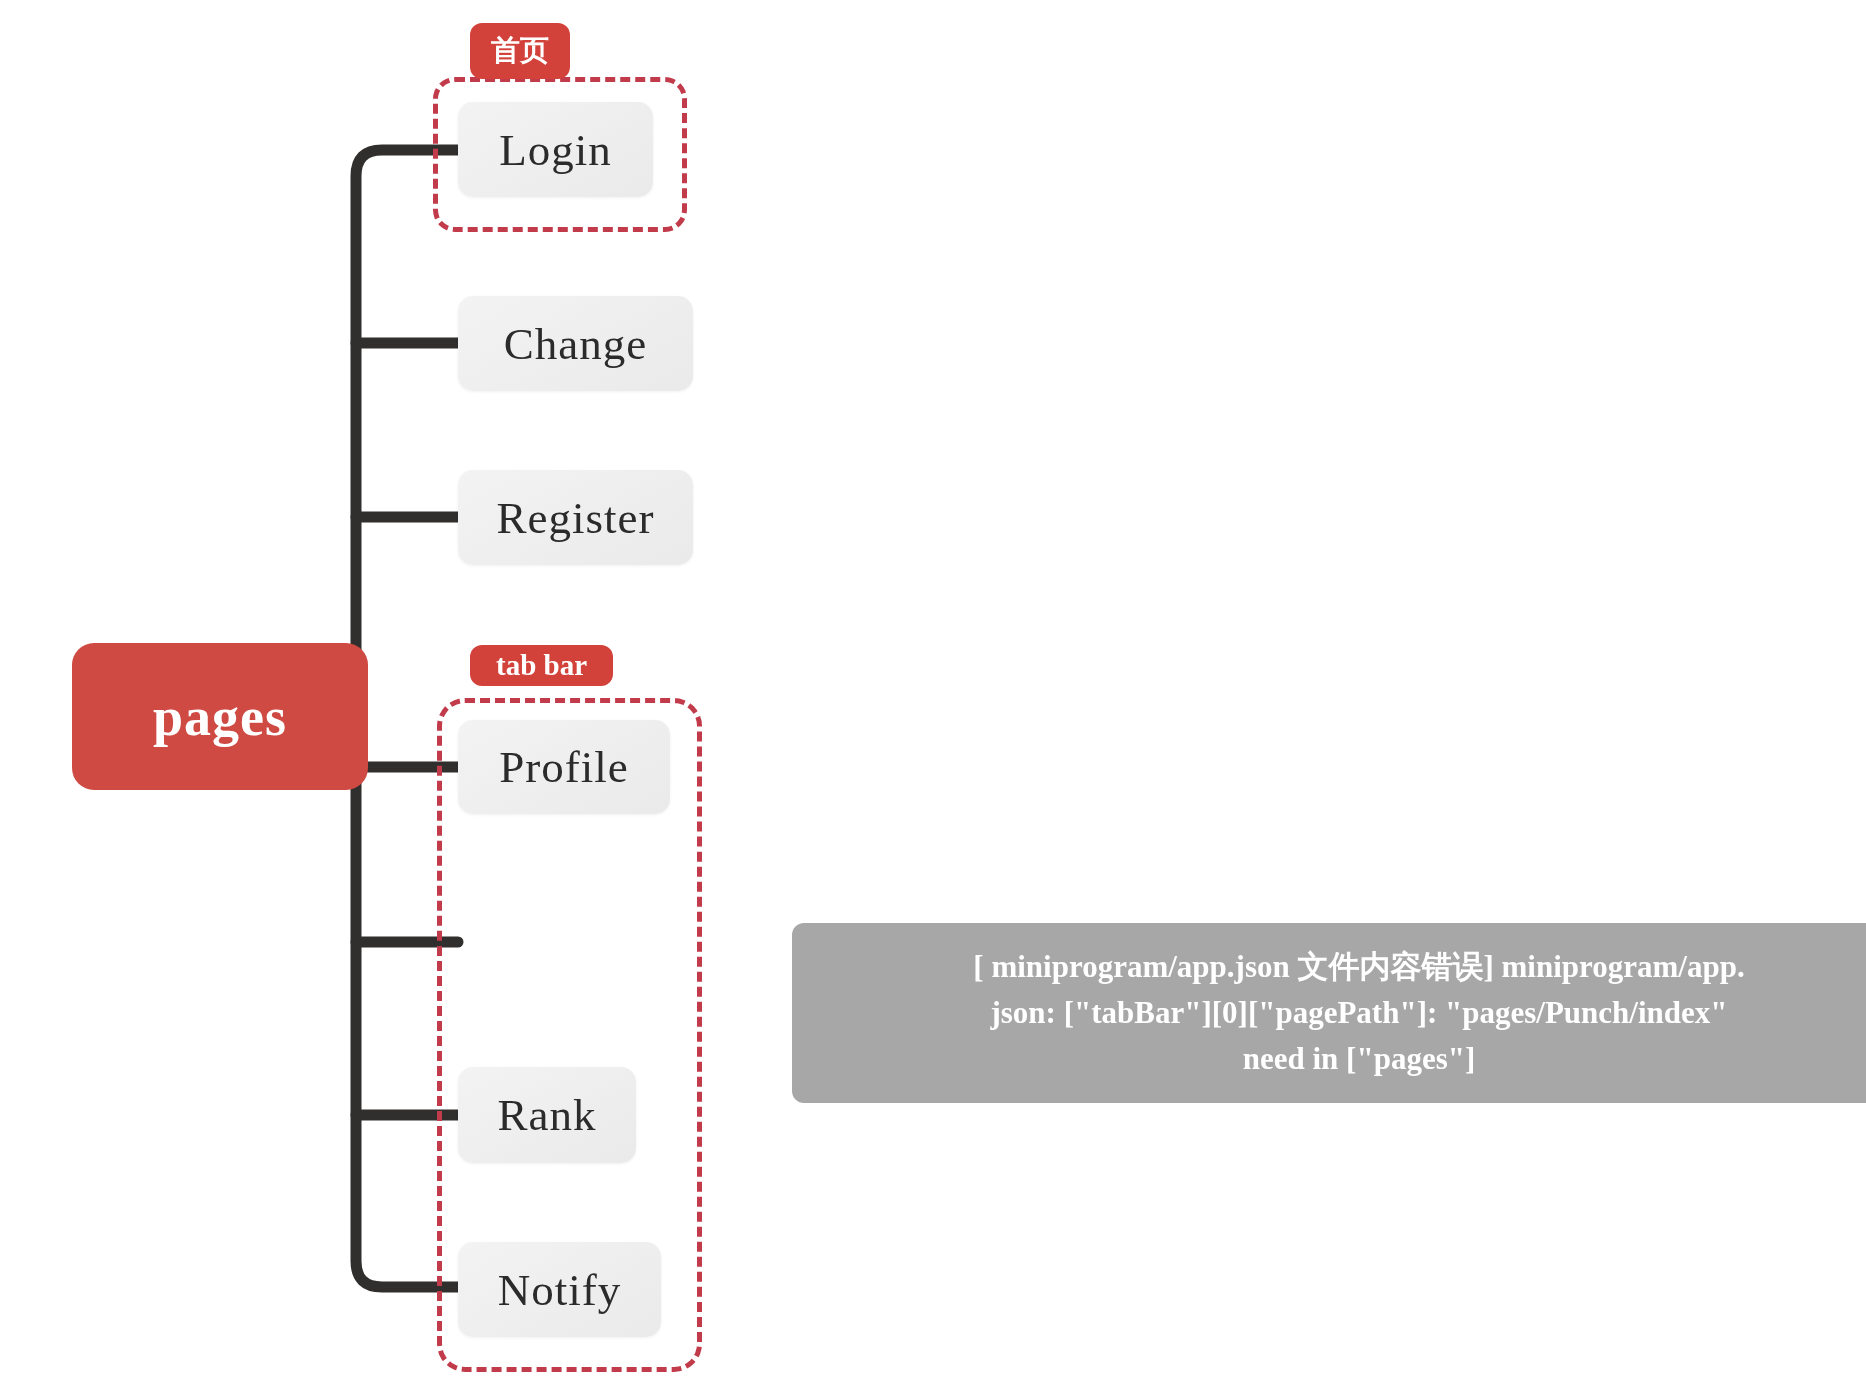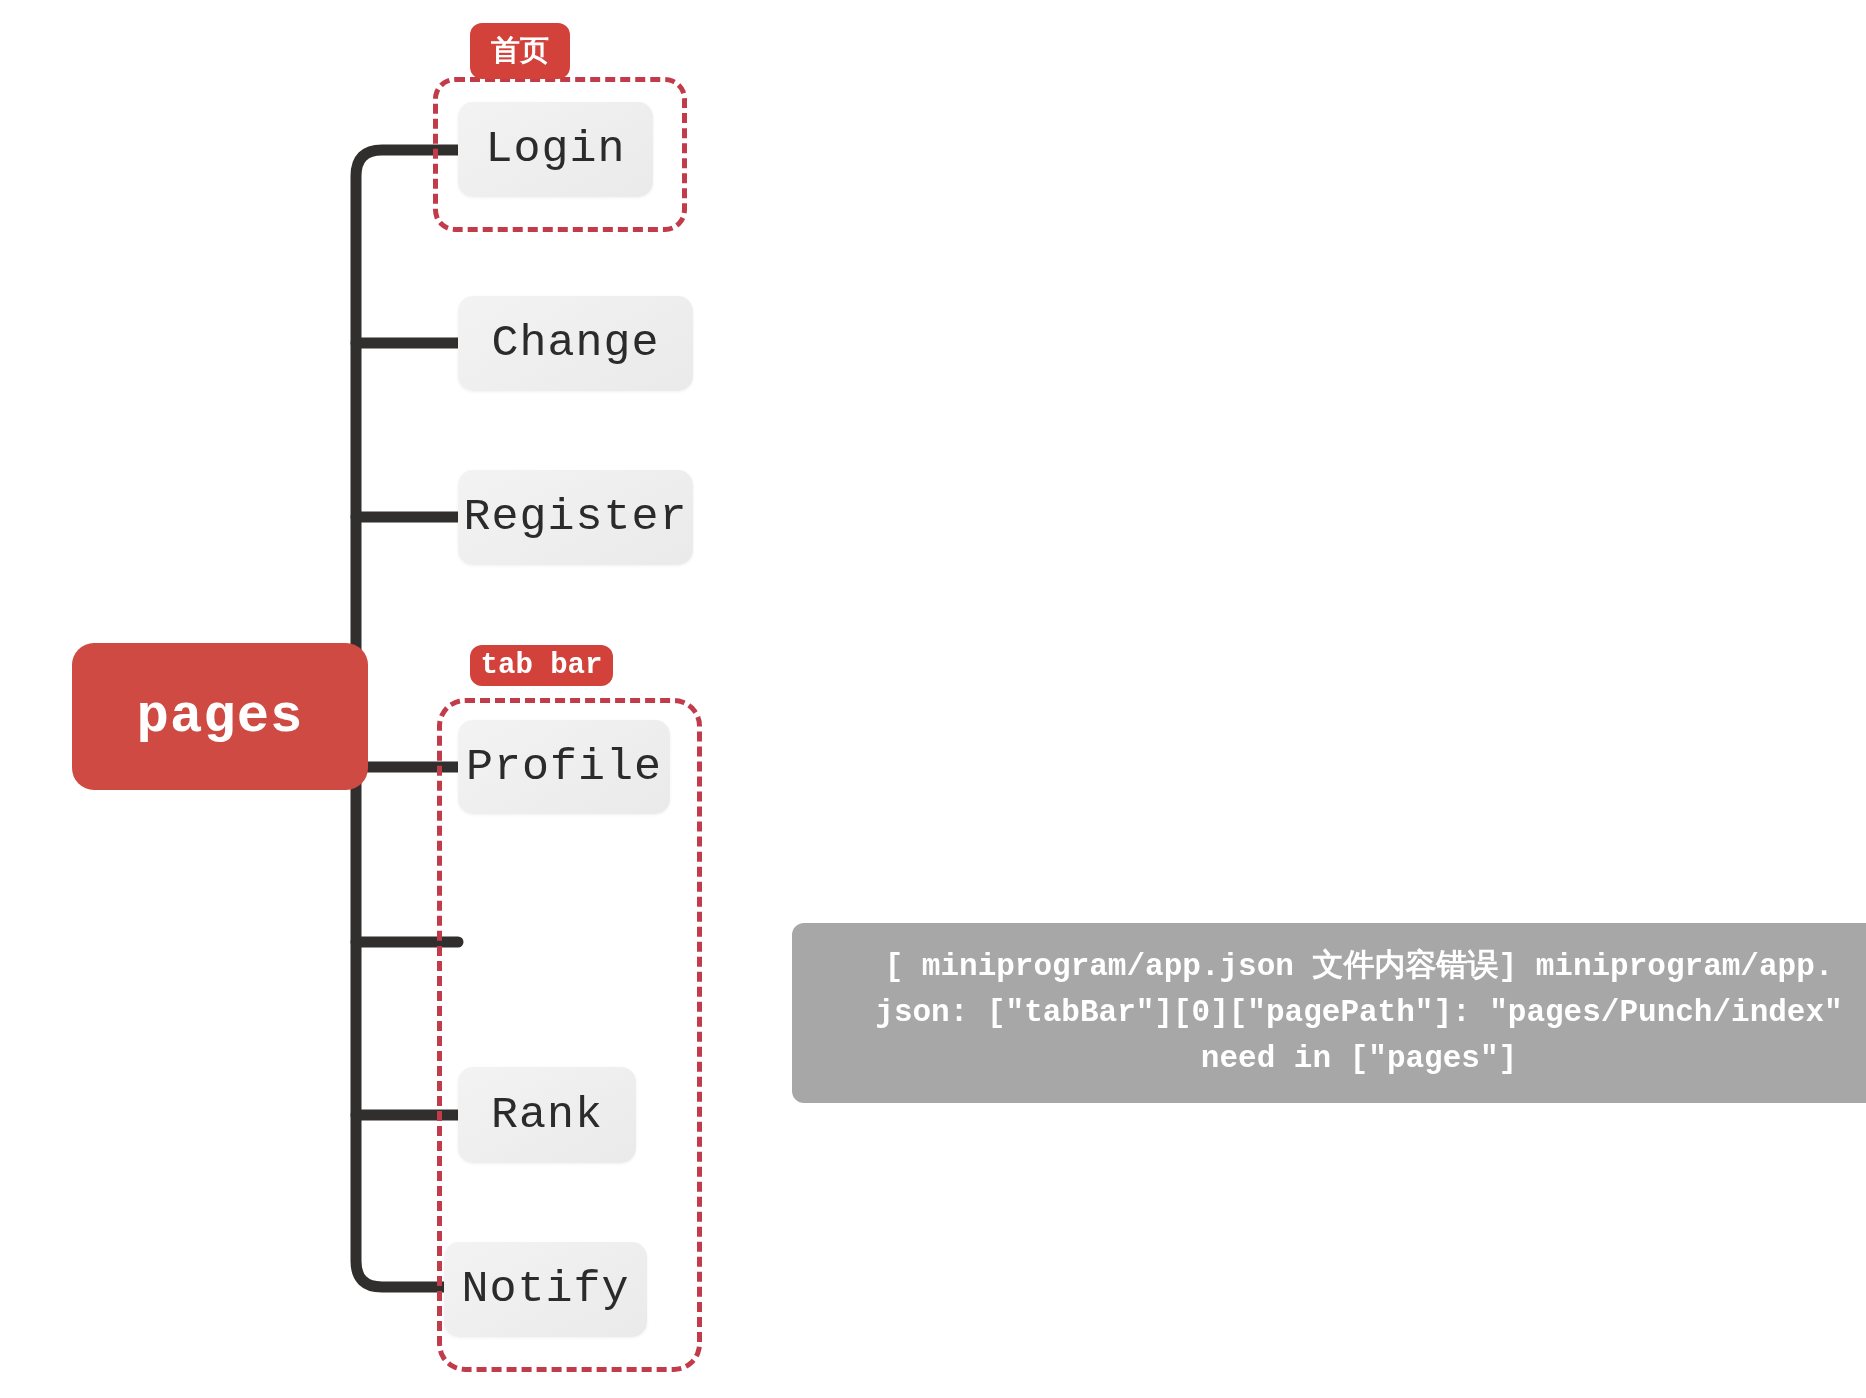--- a/index.html
+++ b/index.html
@@ -2,21 +2,21 @@
 <html><head>
 <meta charset="utf-8">
 <style>
   html, body { margin: 0; padding: 0; background: #ffffff; }
   .canvas {
     position: relative;
     width: 1866px;
     height: 1398px;
     background: #ffffff;
     overflow: hidden;
-    font-family: Liberation Mono, monospace;
+    font-family: Liberation Serif, serif;
   }
 
   svg.connectors {
     position: absolute;
     left: 0; top: 0;
     width: 1866px; height: 1398px;
   }
   svg.connectors path {
     fill: none;
     stroke: #312f2d;
@@ -85,21 +85,21 @@
     color: #2b2b2b;
     font-size: 45px;
     letter-spacing: 1px;
   }
   .node-login    { left: 458px; top: 102px;  width: 195px; height: 95px; }
   .node-change   { left: 458px; top: 296px;  width: 235px; height: 95px; }
   .node-register { left: 458px; top: 470px;  width: 235px; height: 95px; }
   .node-profile  { left: 458px; top: 720px;  width: 212px; height: 94px; }
   .node-punch    { left: 458px; top: 894px;  width: 205px; height: 96px; }
   .node-rank     { left: 458px; top: 1067px; width: 178px; height: 96px; }
-  .node-notify   { left: 444px; top: 1242px; width: 203px; height: 95px; }
+  .node-notify   { left: 458px; top: 1242px; width: 203px; height: 95px; }
 
   
   .tooltip {
     position: absolute;
     left: 792px; top: 923px;
     width: 1038px; height: 180px;
     background: #a7a7a7;
     border-radius: 12px;
     display: flex;
     flex-direction: column;

